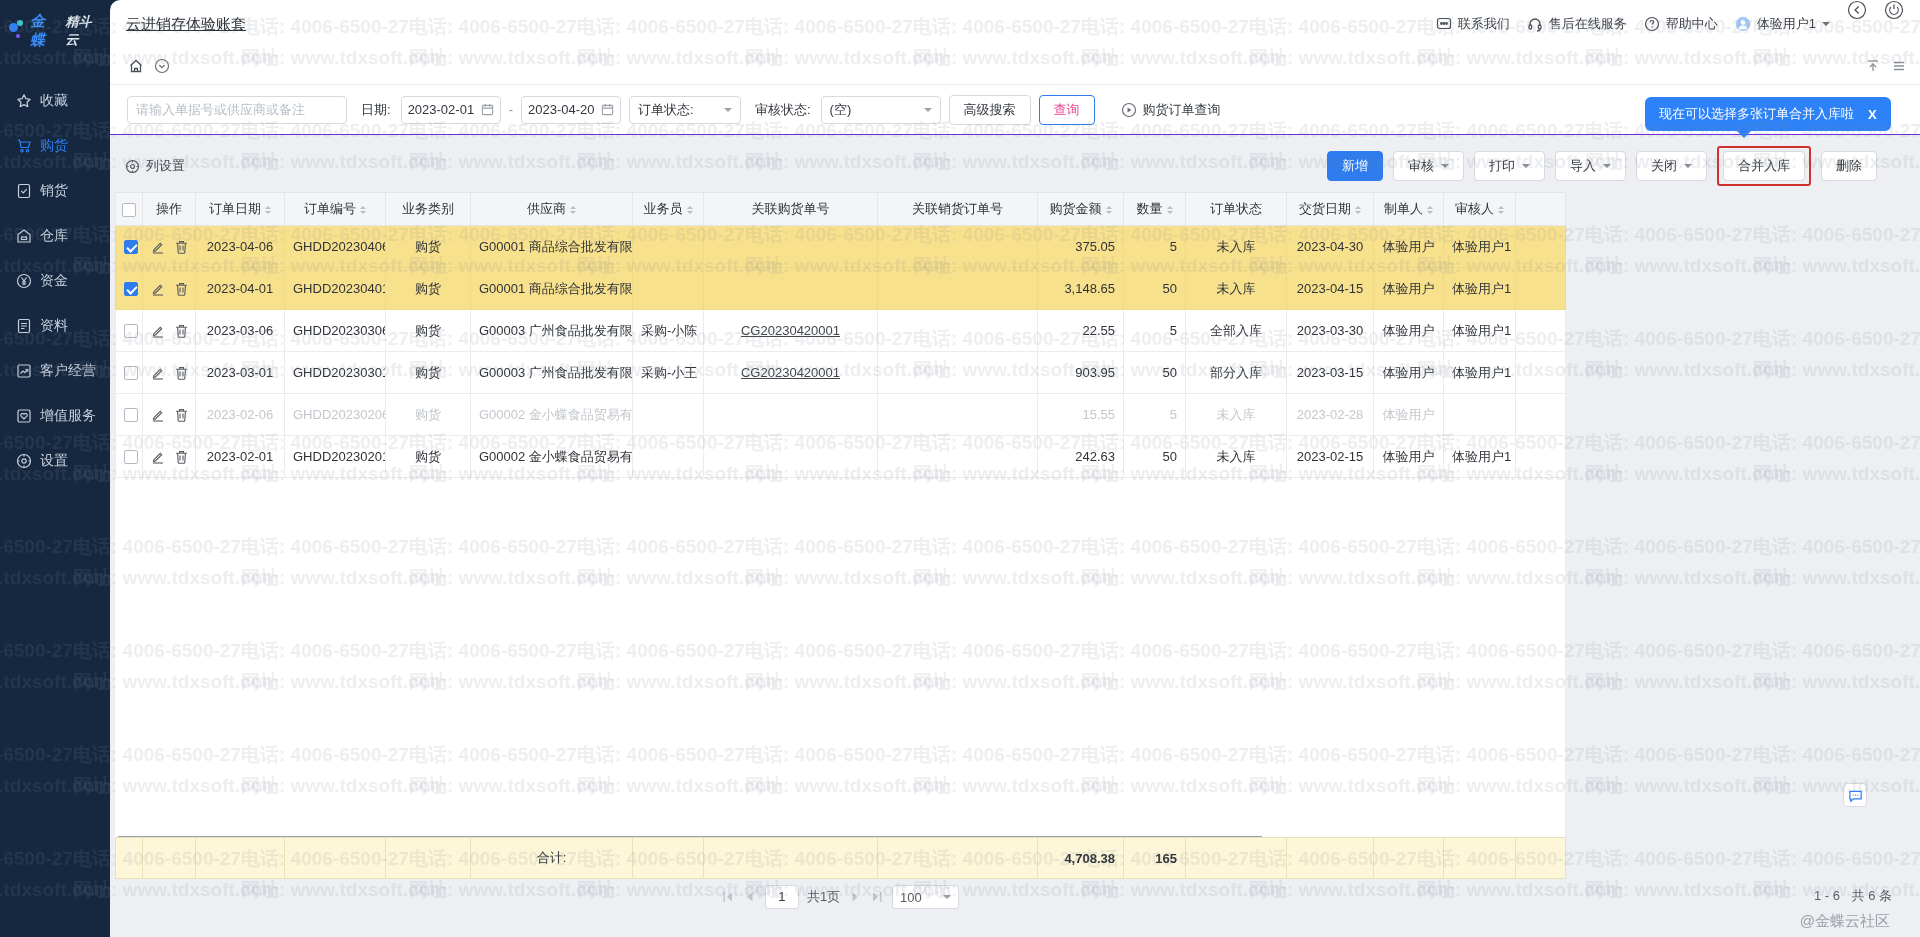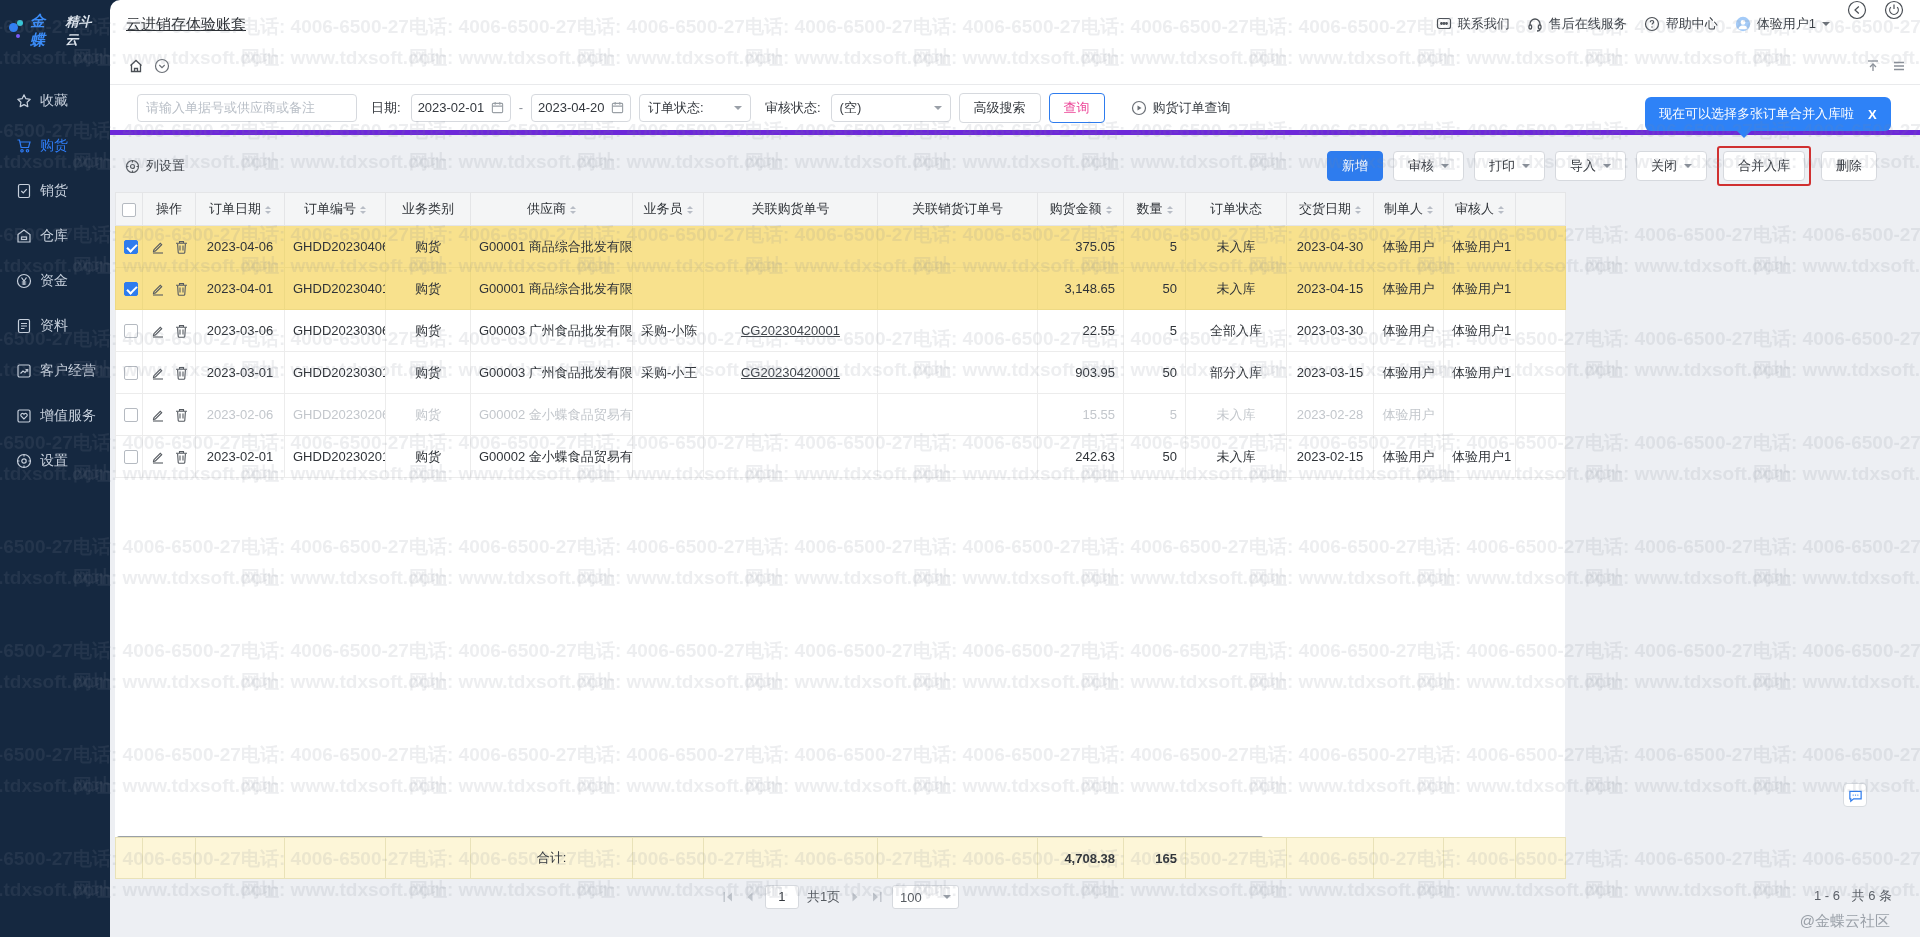--- a/index.html
+++ b/index.html
@@ -52,21 +52,21 @@
   .tab-sep { width:1px; height:12px; background:#e2e4e7; margin:0 2px; }
   .tab { padding:0 18px; cursor:pointer; color:#3a3f45; font-size:13px; display:flex; align-items:center; gap:8px; height:100%; }
   .tab.active { color:#2e7cee; }
   .tab .tab-x { color:#8a9099; font-size:14px; cursor:pointer; }
   .tab-more { margin-left:4px; display:flex; cursor:pointer; }
   .tab-more svg { width:16px; height:16px; }
   .tabbar-right { margin-left:auto; display:flex; align-items:center; gap:12px; padding-right:14px; }
   .tabbar-right svg { width:14px; height:14px; cursor:pointer; }
 
   
-  .filterbar { position:absolute; left:0; right:0; top:85px; height:50px; display:flex; align-items:center; gap:8px; padding-left:27px; border-bottom:5px solid #6d28d9; background:#fff; }
+  .filterbar { position:absolute; left:0; right:0; top:85px; height:50px; display:flex; align-items:center; gap:8px; padding-left:17px; border-bottom:1px solid #6d28d9; background:#fff; }
   .f-input { width:220px; height:28px; border:1px solid #d6d9de; border-radius:4px; display:flex; align-items:center; padding:0 8px; color:#b9bfc7; }
   .f-label { color:#33373d; margin:0 2px 0 6px; }
   .date-box { width:100px; height:28px; border:1px solid #d6d9de; border-radius:4px; display:flex; align-items:center; justify-content:space-between; padding:0 6px; cursor:pointer; }
   .date-box svg { width:13px; height:13px; }
   .dash { color:#8a9099; }
   .f-select { height:28px; border:1px solid #d6d9de; border-radius:4px; display:flex; align-items:center; justify-content:space-between; padding:0 8px; cursor:pointer; }
   .sel-caret { border:4px solid transparent; border-top-color:#9aa0a8; margin-top:4px; }
   .btn { height:30px; border:1px solid #d6d9de; border-radius:4px; background:#fff; display:inline-flex; align-items:center; justify-content:center; padding:0 14px; font-size:13px; color:#33373d; cursor:pointer; }
   .btn.primary-ghost { border-color:#2e7cee; color:#ec4899; }
   .btn.primary { background:#2e7cee; border-color:#2e7cee; color:#fff; }

